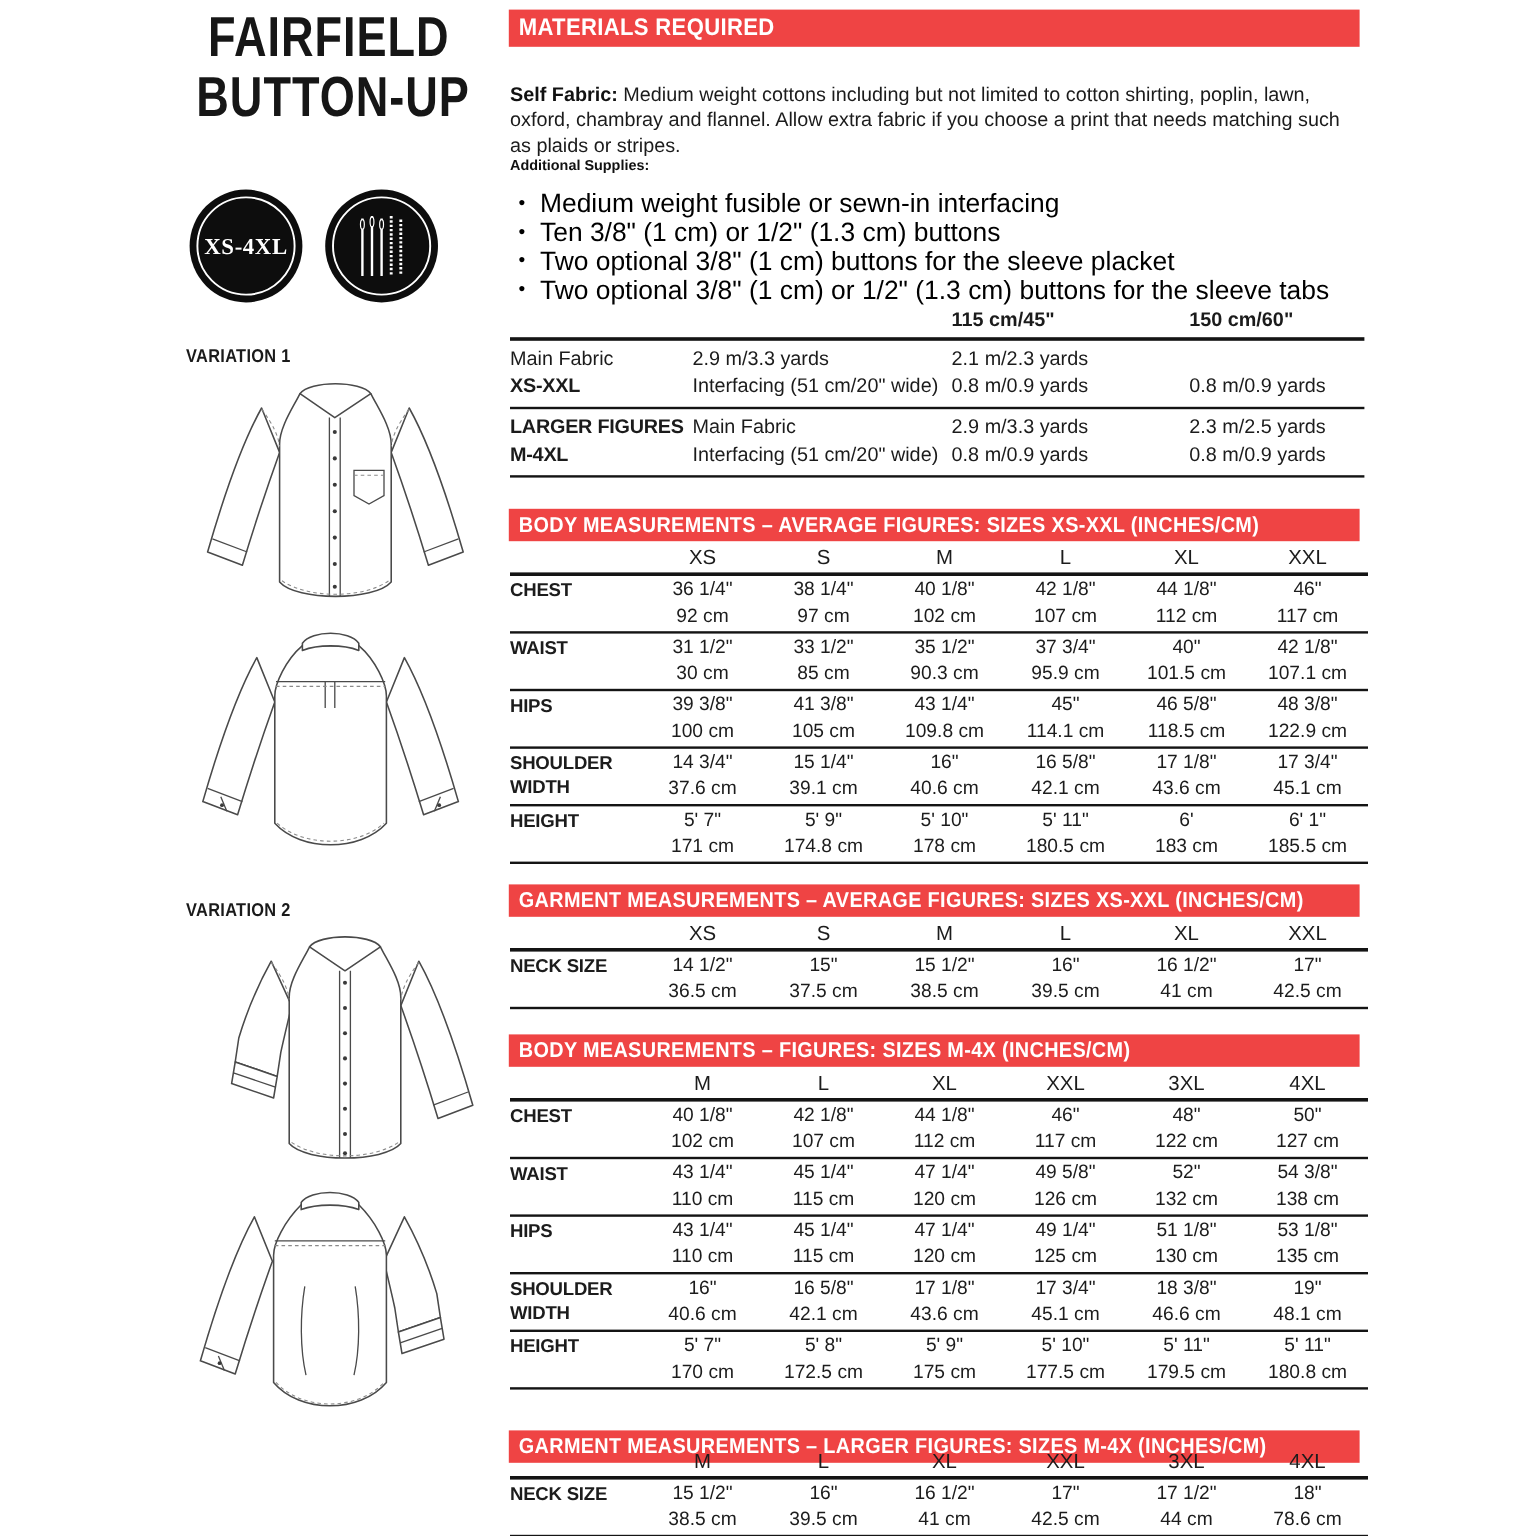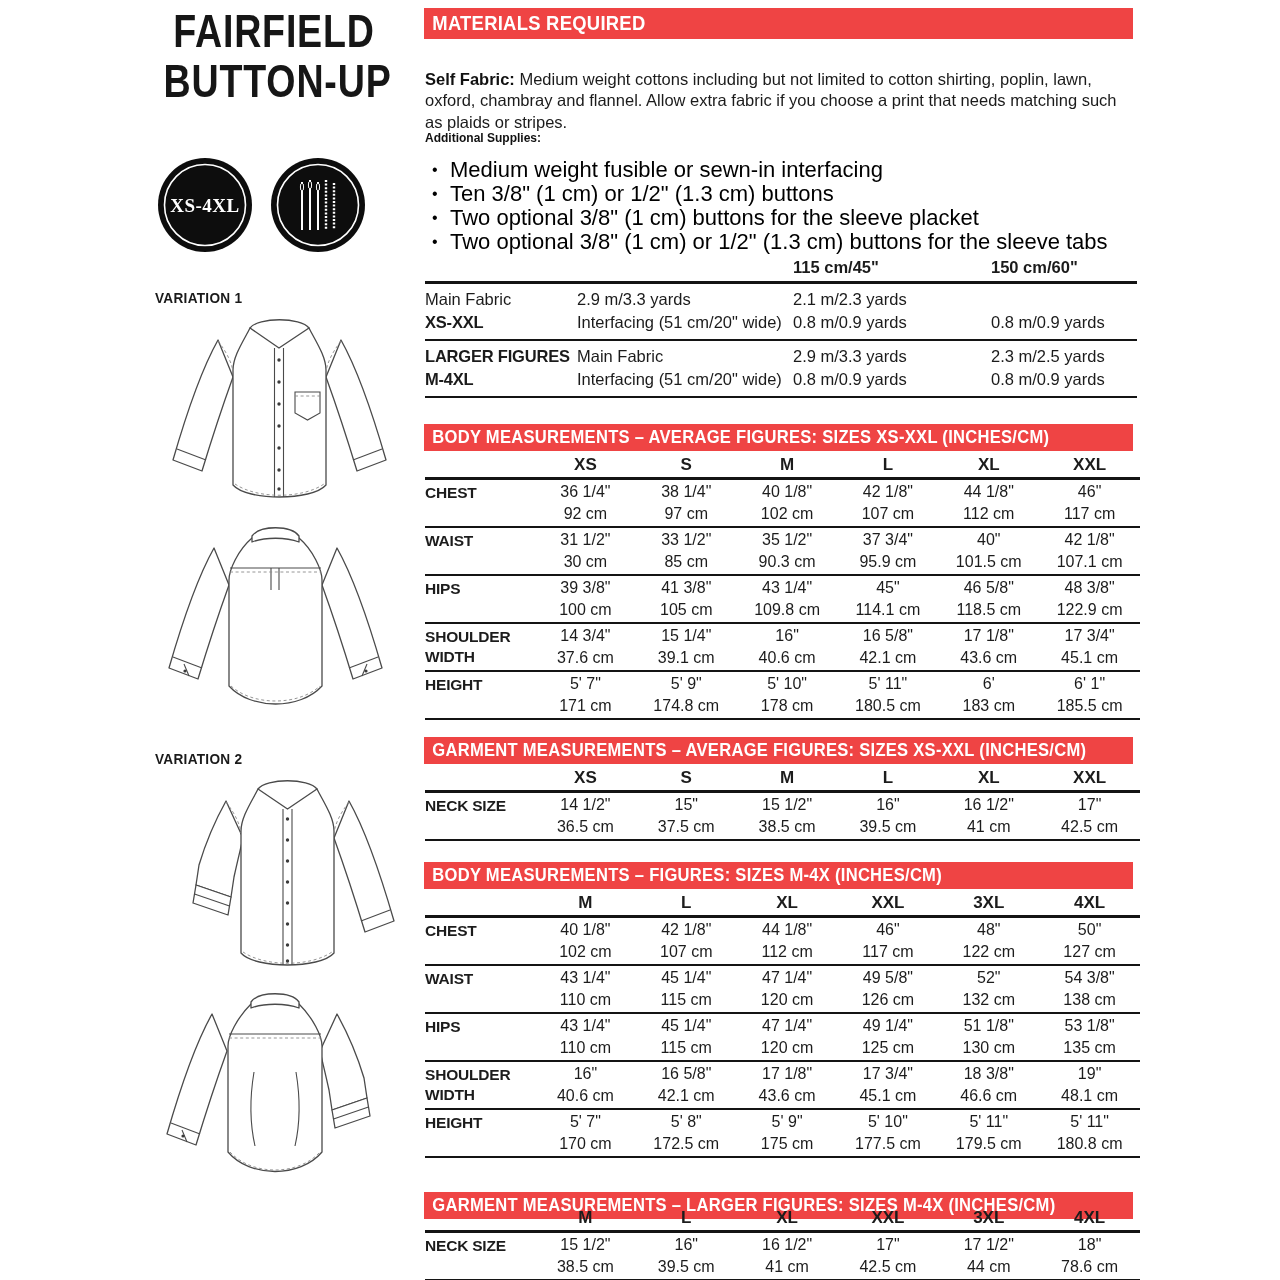--- a/index.html
+++ b/index.html
@@ -34,21 +34,21 @@
   .fhead{display:grid;grid-template-columns:152px 216px 198px 146px;
     border-bottom:3px solid #141414;padding-bottom:4px;}
   .fhead .fval{font-weight:bold;}
   .fgroup{display:block;border-bottom:2px solid #141414;padding:4px 0 5px;}
   .frow{display:grid;grid-template-columns:152px 216px 198px 146px;line-height:23px;}
   .flabel{font-weight:bold;letter-spacing:-0.2px;}
   
   .mtable{left:425px;width:715px;color:#1c1c1c;}
   .sizes-row{display:grid;grid-template-columns:110px repeat(6,1fr);
     border-bottom:3px solid #141414;padding:3px 0 2px;}
-  .msize{text-align:center;font-weight:bold;font-size:17px;}
+  .msize{text-align:center;font-weight:normal;font-size:17px;}
   .mrow{display:grid;grid-template-columns:110px repeat(6,1fr);
     border-bottom:2px solid #141414;padding:1px 0 2px;}
   .mlabel{font-weight:bold;font-size:15.5px;line-height:20px;padding-top:2px;
     letter-spacing:-0.2px;text-transform:uppercase;}
   .mval{text-align:center;font-size:16px;line-height:21.5px;}
 </style>
 </head>
 <body>
 
 <div class="abs brand">

